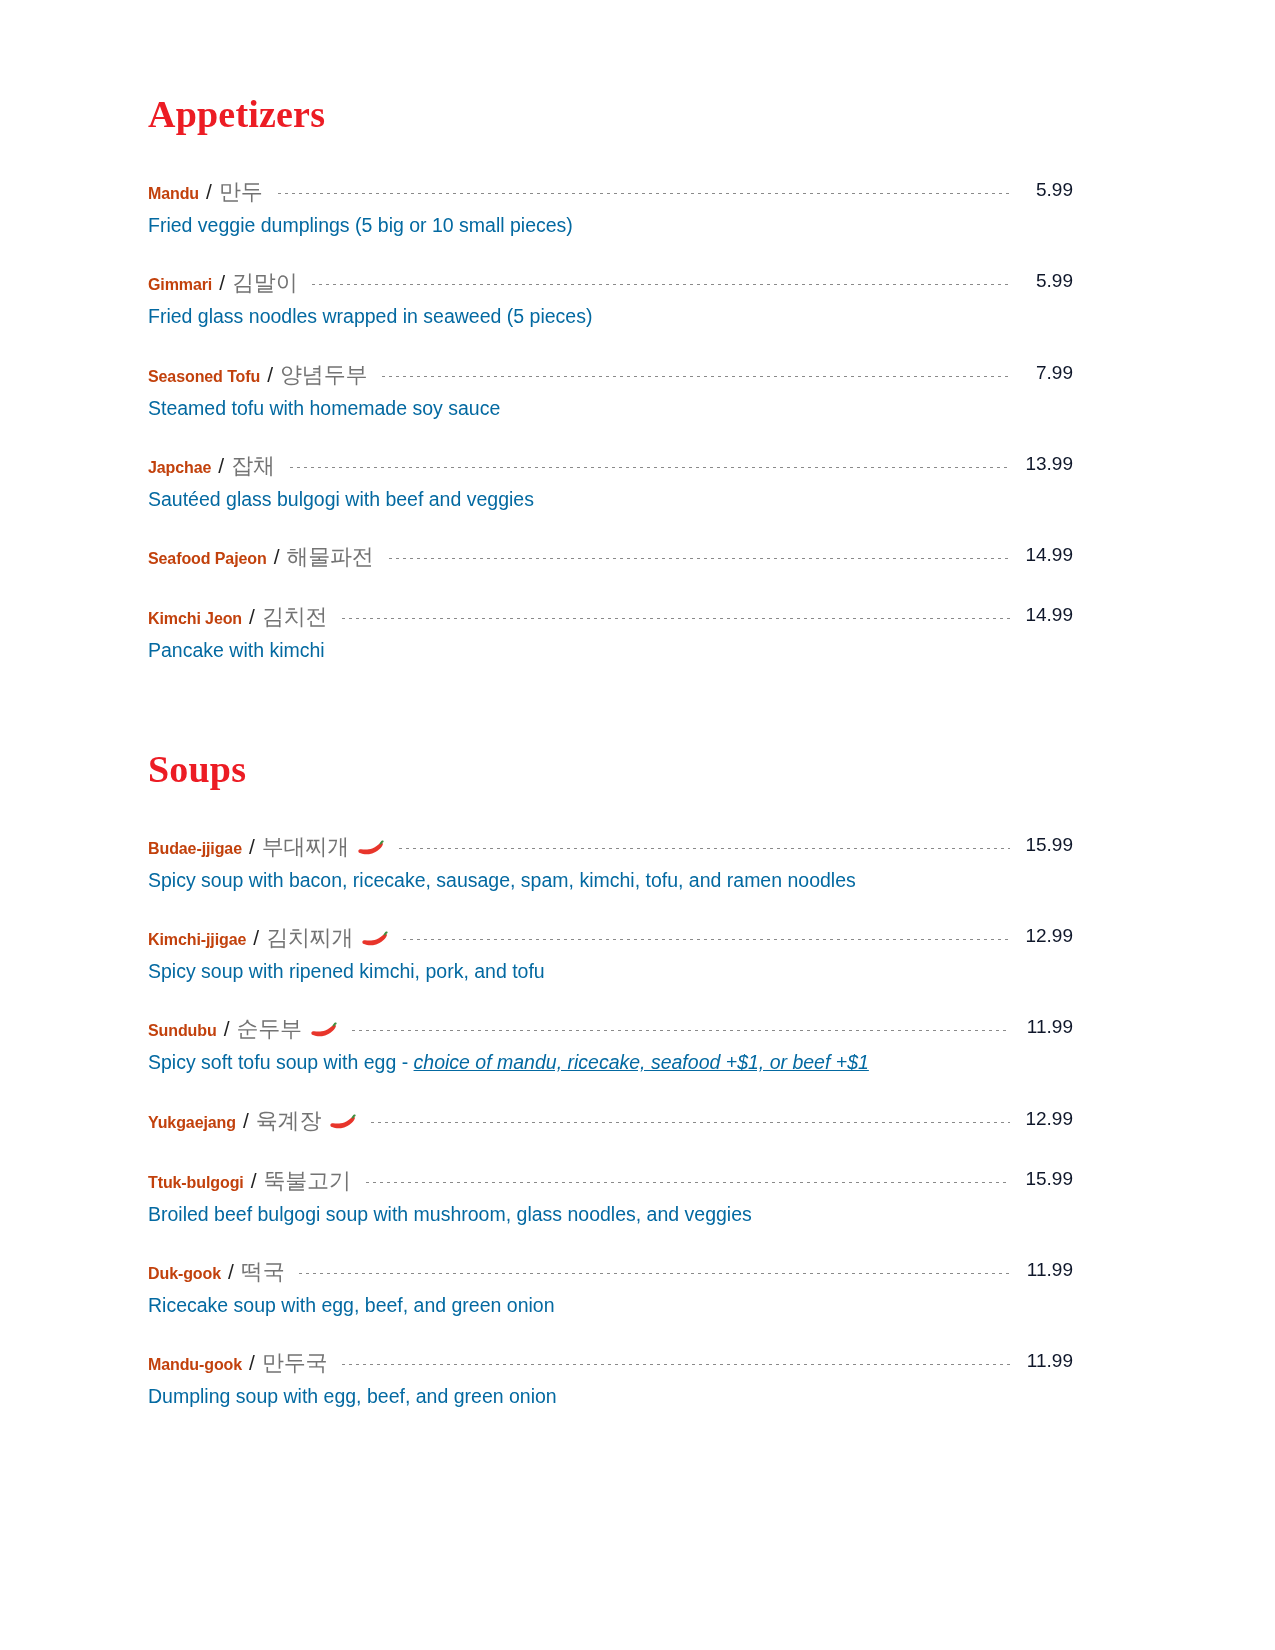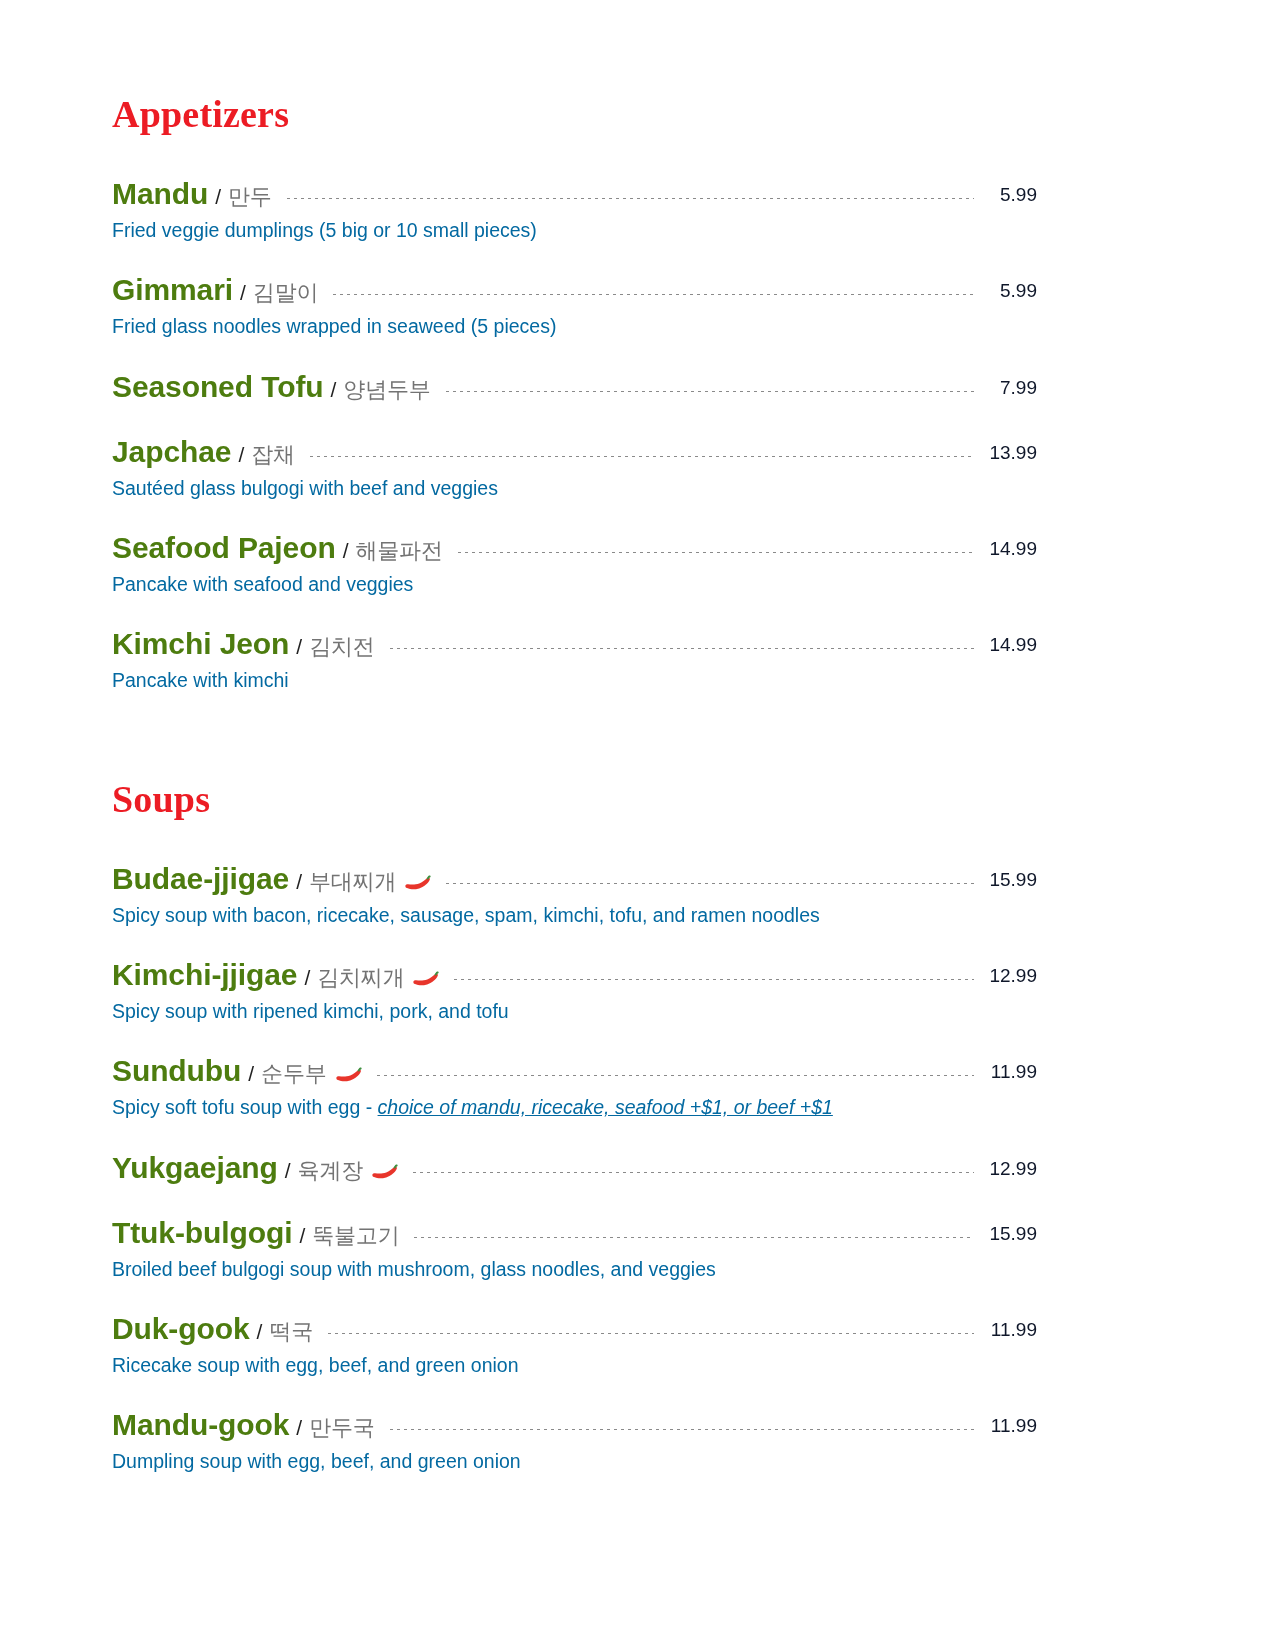--- a/index.html
+++ b/index.html
@@ -13,20 +13,21 @@
     font-family: "Liberation Sans", sans-serif;
     color: #1a1a1a;
     -webkit-font-smoothing: antialiased;
   }
   .page {
     position: relative;
     width: 1147px;
     height: 1650px;
     box-sizing: border-box;
     padding: 95px 110px 0 112px;
+    margin-left: 36px;
   }
   .section {
     margin-bottom: 0;
   }
   .section + .section {
     margin-top: 86px;
   }
   .section-title {
     font-family: "Liberation Serif", serif;
     font-weight: 700;
@@ -41,23 +42,23 @@
   }
   .item:last-child {
     margin-bottom: 0;
   }
   .item-head {
     display: flex;
     align-items: baseline;
     width: 100%;
   }
   .item-name {
-    font-size: 30px;
+    font-size: 16px;
     font-weight: 700;
-    color: #4d7c0f;
+    color: #c2410c;
     white-space: nowrap;
     letter-spacing: -0.1px;
   }
   .item-sep {
     font-size: 21px;
     font-weight: 400;
     color: #222222;
     padding: 0 7px;
     white-space: nowrap;
   }
@@ -139,40 +140,40 @@
             <div class="item-desc"><span>Fried glass noodles wrapped in seaweed (5 pieces)</span></div>
           </div>
           <div class="item">
             <div class="item-head">
               <span class="item-name">Seasoned Tofu</span>
               <span class="item-sep">/</span>
               <span class="item-korean">양념두부</span>
               <span class="dots"></span>
               <span class="item-price">7.99</span>
             </div>
+            <div class="item-desc"><span>Steamed tofu with homemade soy sauce</span></div>
           </div>
           <div class="item">
             <div class="item-head">
               <span class="item-name">Japchae</span>
               <span class="item-sep">/</span>
               <span class="item-korean">잡채</span>
               <span class="dots"></span>
               <span class="item-price">13.99</span>
             </div>
             <div class="item-desc"><span>Sautéed glass bulgogi with beef and veggies</span></div>
           </div>
           <div class="item">
             <div class="item-head">
               <span class="item-name">Seafood Pajeon</span>
               <span class="item-sep">/</span>
               <span class="item-korean">해물파전</span>
               <span class="dots"></span>
               <span class="item-price">14.99</span>
             </div>
-            <div class="item-desc"><span>Pancake with seafood and veggies</span></div>
           </div>
           <div class="item">
             <div class="item-head">
               <span class="item-name">Kimchi Jeon</span>
               <span class="item-sep">/</span>
               <span class="item-korean">김치전</span>
               <span class="dots"></span>
               <span class="item-price">14.99</span>
             </div>
             <div class="item-desc"><span>Pancake with kimchi</span></div>

